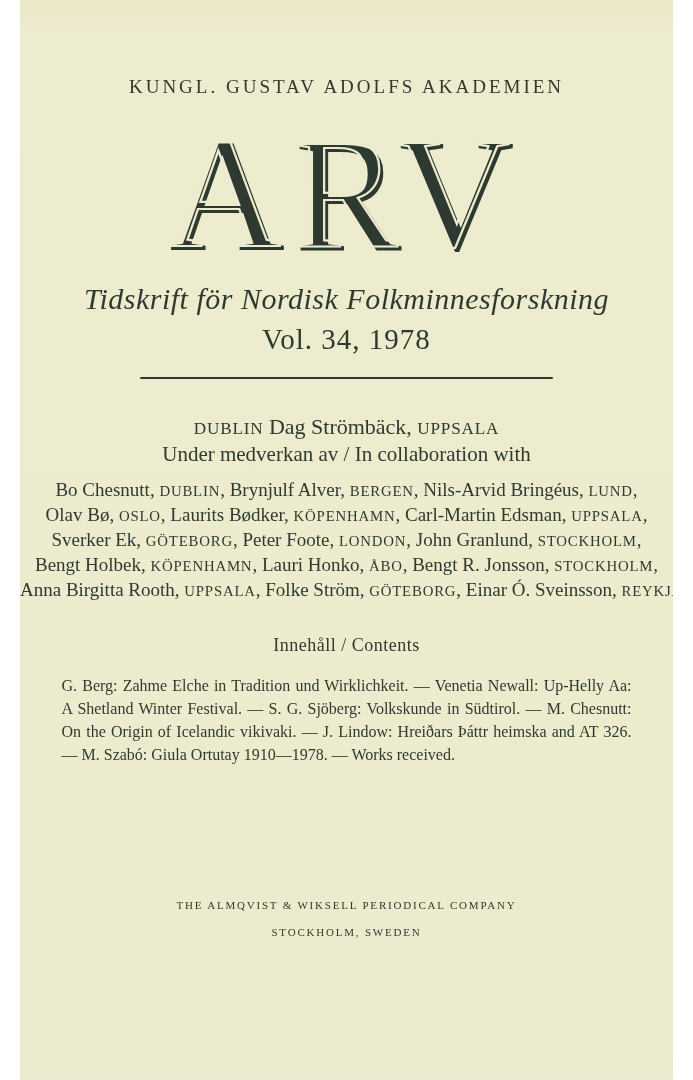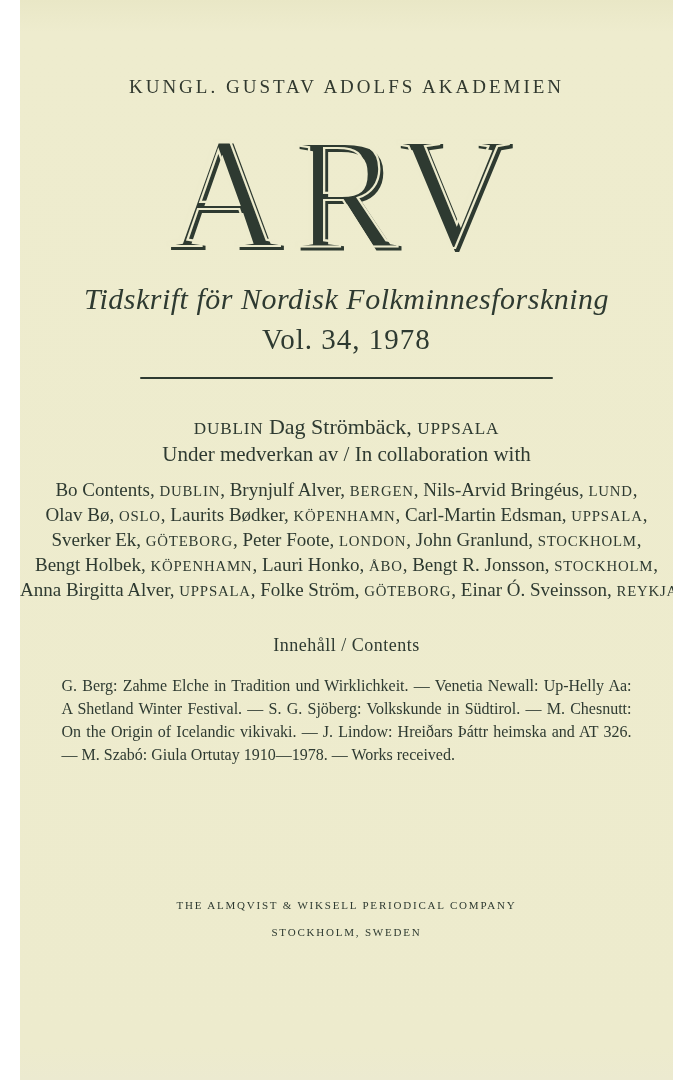--- a/index.html
+++ b/index.html
@@ -123,25 +123,25 @@
 
   <div class="volume">Vol. 34, 1978</div>
 
   <div class="rule"></div>
 
   <div class="editor-line"><span class="seg-sc">DUBLIN</span><span class="seg-r"> Dag Strömbäck, </span><span class="seg-sc">UPPSALA</span></div>
 
   <div class="collab-intro"><span class="seg-r">Under medverkan av / </span><span class="seg-i">In collaboration with</span></div>
 
   <div class="collaborators">
-    <div class="collab-line"><span class="seg-r">Bo Contents, </span><span class="seg-sc">DUBLIN</span><span class="seg-r">, Brynjulf Alver, </span><span class="seg-sc">BERGEN</span><span class="seg-r">, Nils-Arvid Bringéus, </span><span class="seg-sc">LUND</span><span class="seg-r">,</span></div>
+    <div class="collab-line"><span class="seg-r">Bo Chesnutt, </span><span class="seg-sc">DUBLIN</span><span class="seg-r">, Brynjulf Alver, </span><span class="seg-sc">BERGEN</span><span class="seg-r">, Nils-Arvid Bringéus, </span><span class="seg-sc">LUND</span><span class="seg-r">,</span></div>
     <div class="collab-line"><span class="seg-r">Olav Bø, </span><span class="seg-sc">OSLO</span><span class="seg-r">, Laurits Bødker, </span><span class="seg-sc">KÖPENHAMN</span><span class="seg-r">, Carl-Martin Edsman, </span><span class="seg-sc">UPPSALA</span><span class="seg-r">,</span></div>
     <div class="collab-line"><span class="seg-r">Sverker Ek, </span><span class="seg-sc">GÖTEBORG</span><span class="seg-r">, Peter Foote, </span><span class="seg-sc">LONDON</span><span class="seg-r">, John Granlund, </span><span class="seg-sc">STOCKHOLM</span><span class="seg-r">,</span></div>
     <div class="collab-line"><span class="seg-r">Bengt Holbek, </span><span class="seg-sc">KÖPENHAMN</span><span class="seg-r">, Lauri Honko, </span><span class="seg-sc">ÅBO</span><span class="seg-r">, Bengt R. Jonsson, </span><span class="seg-sc">STOCKHOLM</span><span class="seg-r">,</span></div>
-    <div class="collab-line"><span class="seg-r">Anna Birgitta Alver, </span><span class="seg-sc">UPPSALA</span><span class="seg-r">, Folke Ström, </span><span class="seg-sc">GÖTEBORG</span><span class="seg-r">, Einar Ó. Sveinsson, </span><span class="seg-sc">REYKJAVIK</span></div>
+    <div class="collab-line"><span class="seg-r">Anna Birgitta Rooth, </span><span class="seg-sc">UPPSALA</span><span class="seg-r">, Folke Ström, </span><span class="seg-sc">GÖTEBORG</span><span class="seg-r">, Einar Ó. Sveinsson, </span><span class="seg-sc">REYKJAVIK</span></div>
   </div>
 
   <div class="contents-heading"><span class="seg-r">Innehåll / </span><span class="seg-i">Contents</span></div>
 
   <div class="contents-body"><span class="seg-r">G. Berg: Zahme Elche in Tradition und Wirklichkeit. — Venetia Newall: Up-Helly Aa: A Shetland Winter Festival. — S. G. Sjöberg: Volkskunde in Südtirol. — M. Chesnutt: On the Origin of Icelandic </span><span class="seg-i">vikivaki</span><span class="seg-r">. — J. Lindow: Hreiðars Þáttr heimska and AT 326. — M. Szabó: Giula Ortutay 1910—1978. — Works received.</span></div>
 
   <div class="publisher">
     <div>THE ALMQVIST &amp; WIKSELL PERIODICAL COMPANY</div>
     <div>STOCKHOLM, SWEDEN</div>
   </div>

